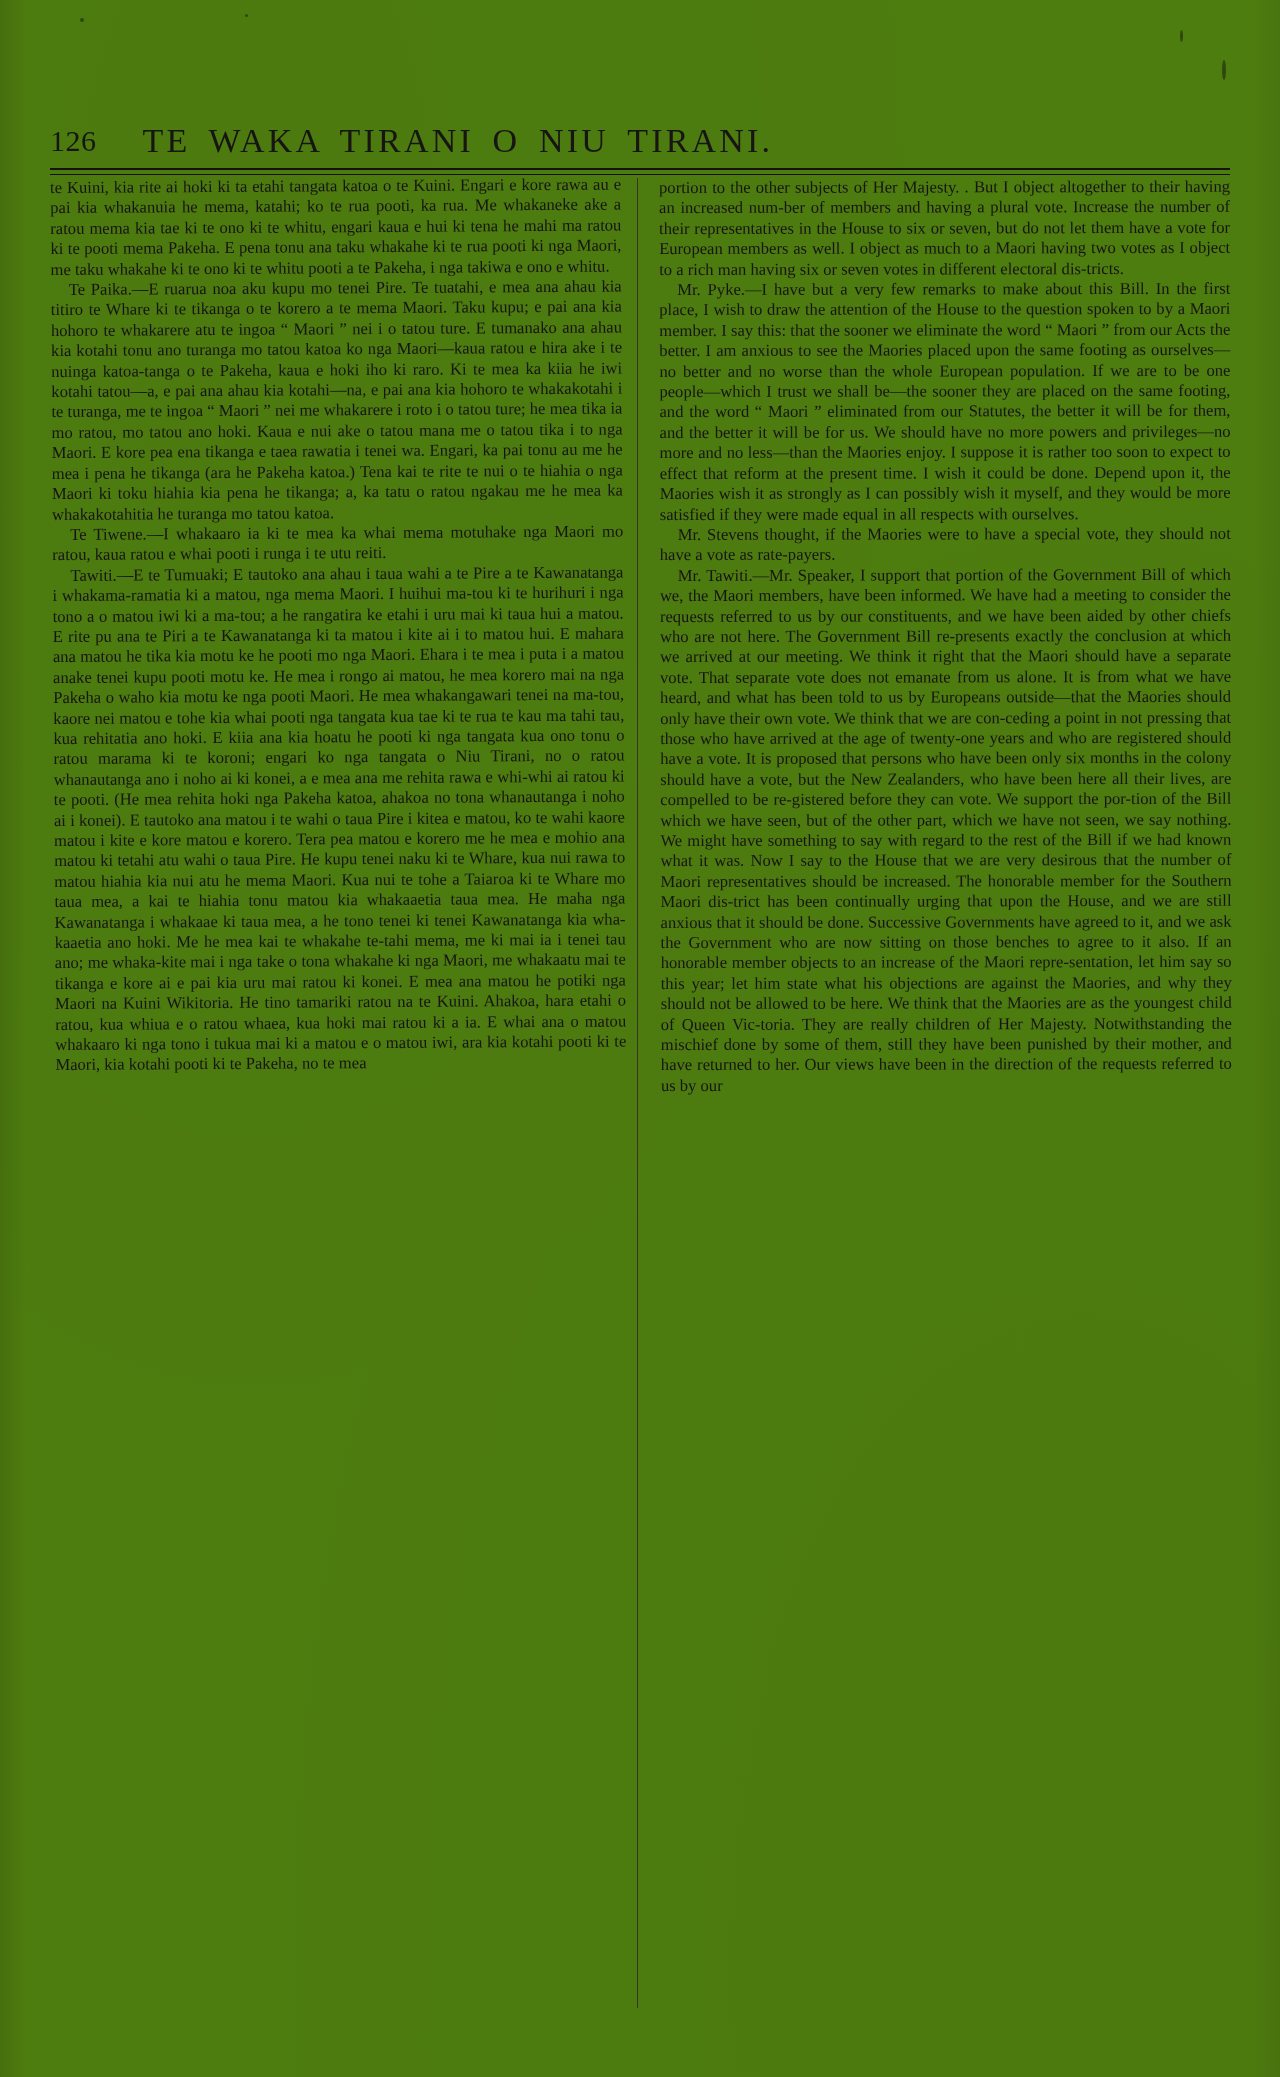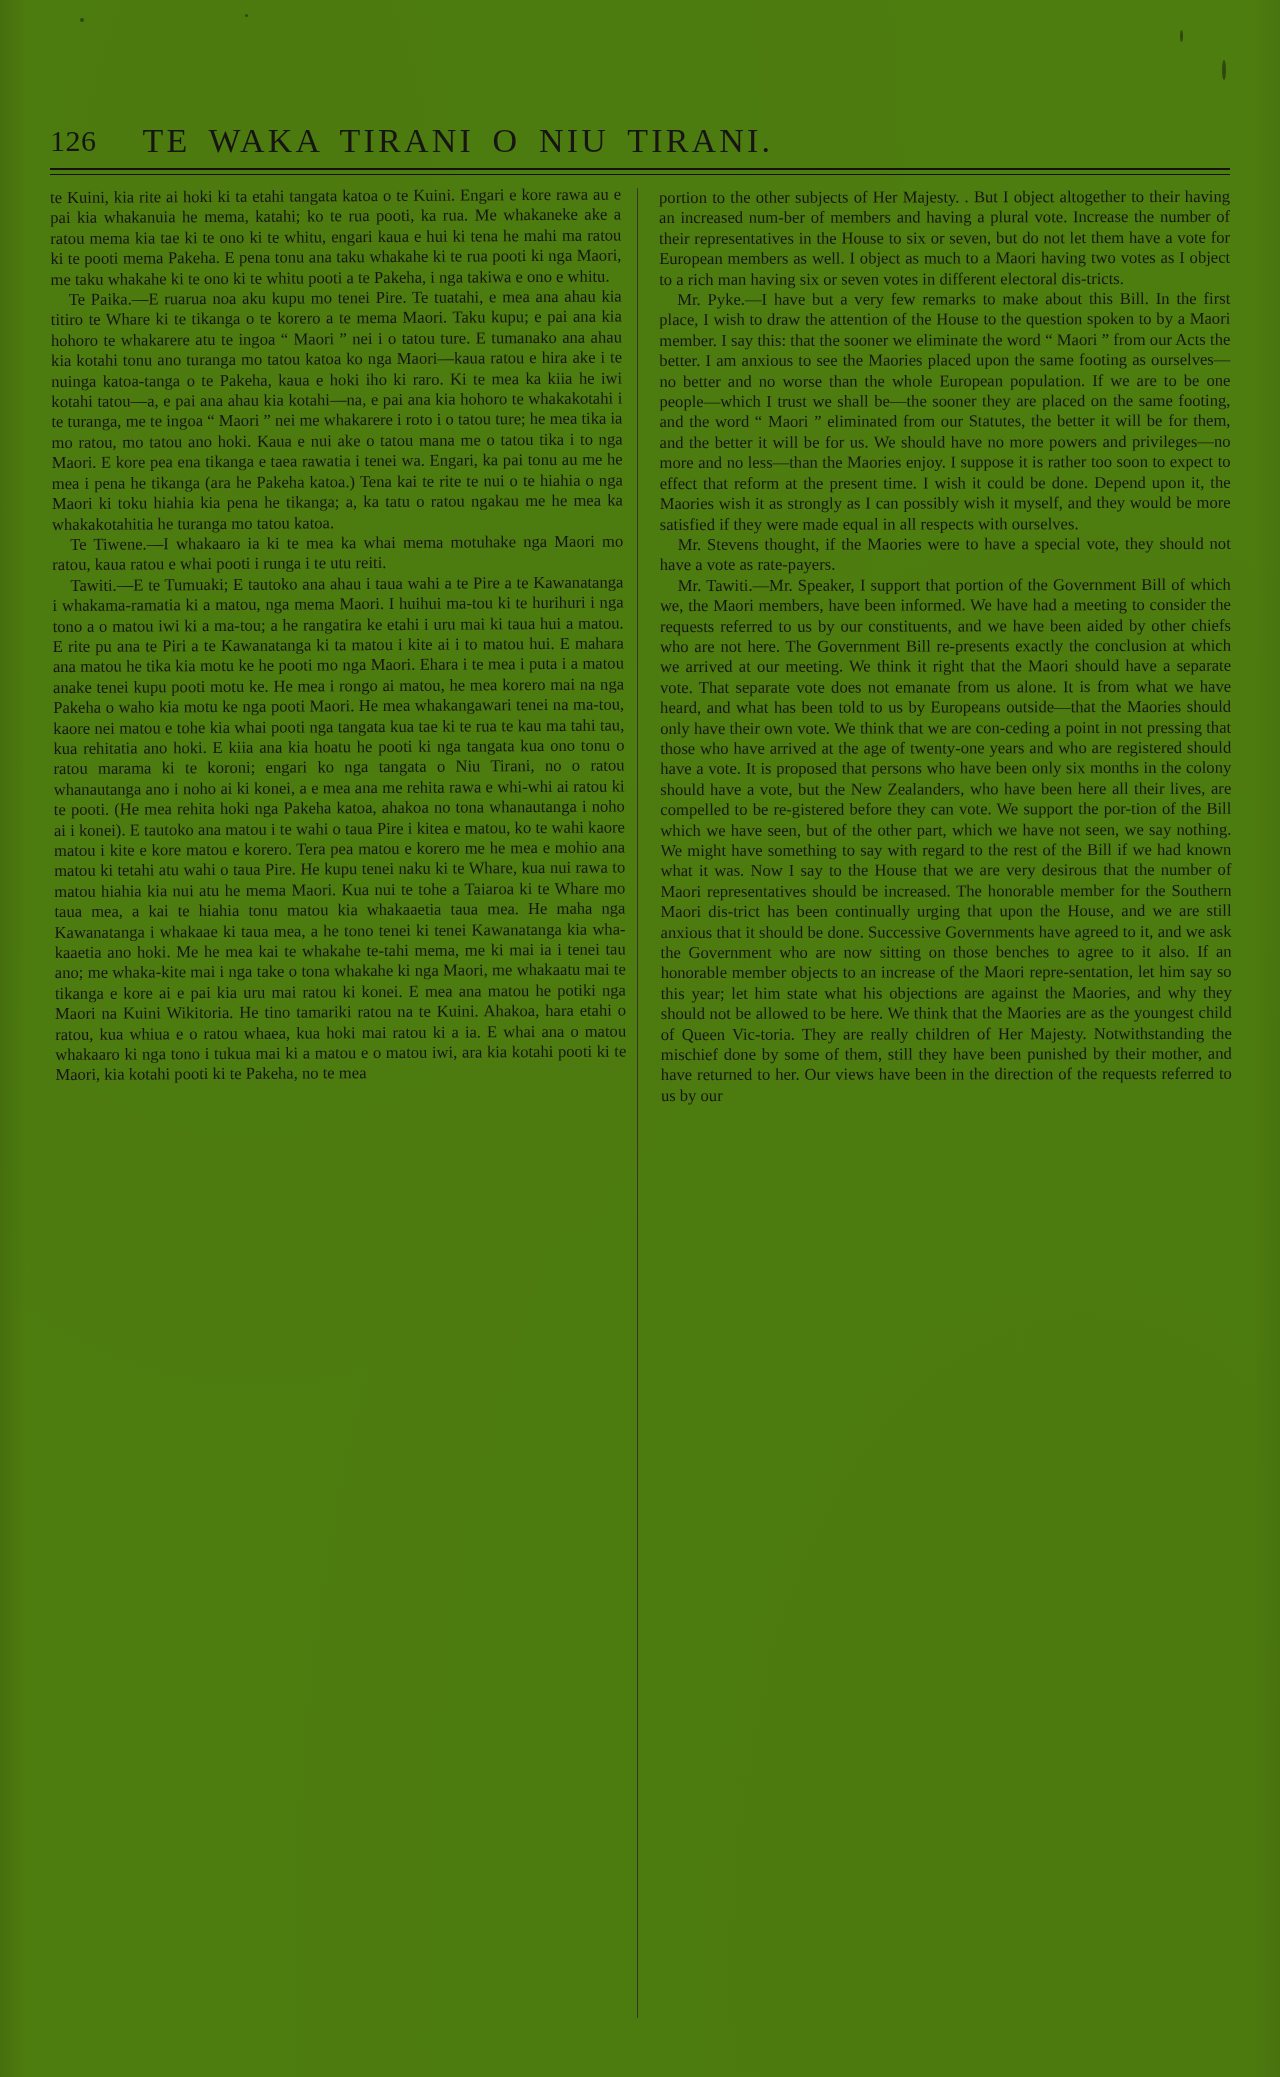--- a/index.html
+++ b/index.html
@@ -60,21 +60,21 @@
     width: 1180px;
     height: 0;
     border-top: 2px solid #15120f;
   }
   .rule.r1 { top: 168px; }
   .rule.r2 { top: 174px; border-top: 1px solid #15120f; }
 
   .columns {
     position: absolute;
     left: 50px;
-    top: 188px;
+    top: 178px;
     width: 1180px;
     height: 1830px;
     display: flex;
     gap: 3px;
   }
   .col {
     width: 578px;
     font-size: 16.6px;
     line-height: 20.4px;
     text-align: justify;

